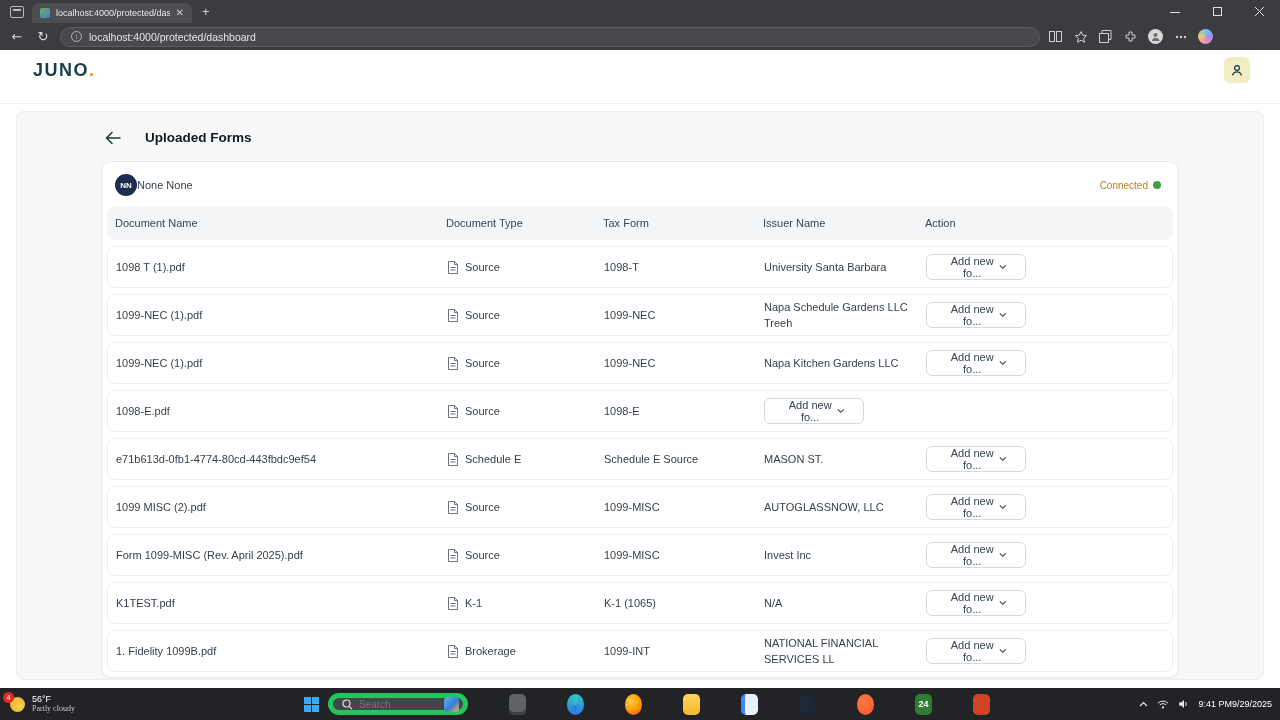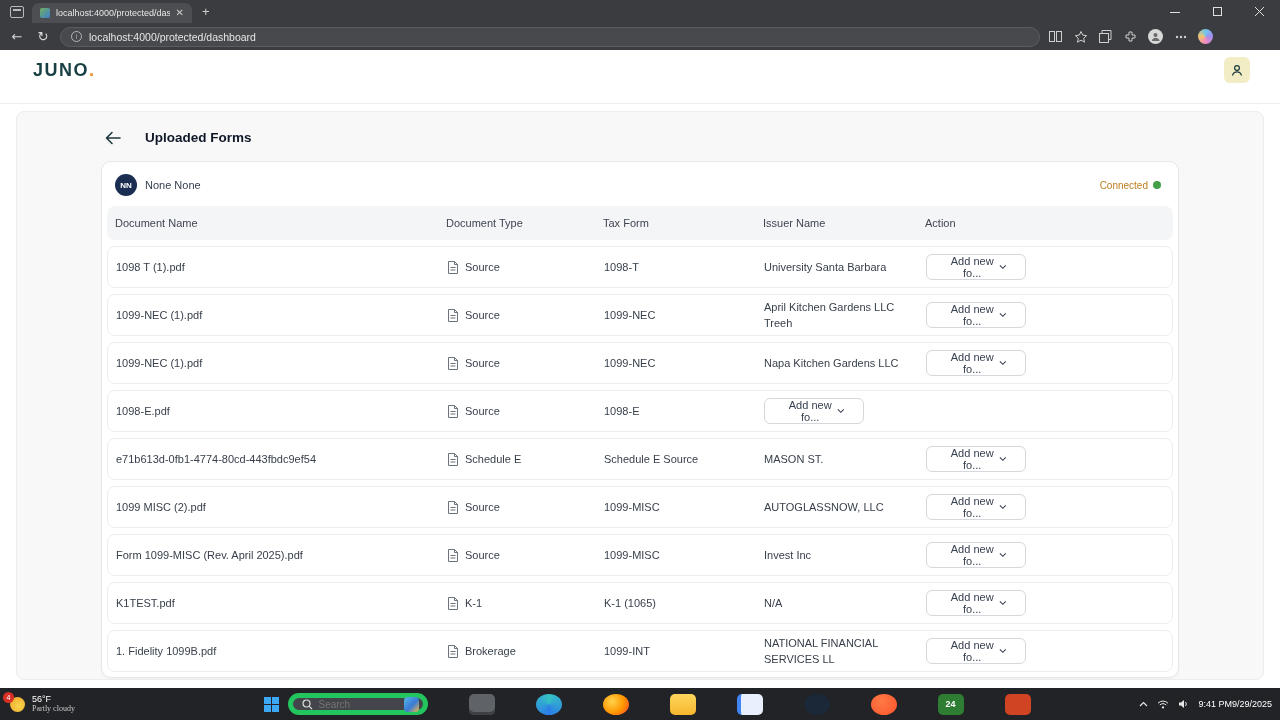--- a/index.html
+++ b/index.html
@@ -37,21 +37,21 @@
   .brand-dot { color:#ef8c21; }
   .user-btn { width:26px; height:26px; border-radius:6px; background:#f2edc4; border:none; display:flex; align-items:center; justify-content:center; cursor:pointer; }
 
   .content-panel { margin:7px 16px 8px; height:570px; background:#f8f8f8; border:1px solid #ededed; border-radius:8px; padding:16px 84px 0; overflow:hidden; }
   .title-row { display:flex; align-items:center; gap:24px; margin:2px 0 16px 4px; }
   .back-btn { background:none; border:none; cursor:pointer; display:flex; align-items:center; }
   .page-title { font-size:13.5px; font-weight:bold; color:#101828; }
 
   .card { background:#fff; border:1px solid #e8e8e8; border-radius:10px; padding:5px; box-shadow:0 1px 2px rgba(0,0,0,.04); }
   .card-head { display:flex; align-items:center; justify-content:space-between; padding:7px 8px; }
-  .acct { display:flex; align-items:center; gap:8px; }
+  .acct { display:flex; align-items:center; }
   .acct-avatar { width:22px; height:22px; border-radius:50%; background:#1c2d52; color:#fff; font-size:8px; font-weight:bold; display:flex; align-items:center; justify-content:center; }
   .acct-name { font-size:11px; color:#374151; }
   .conn { display:flex; align-items:center; gap:5px; padding-right:4px; }
   .conn-label { font-size:10px; color:#bd7d1e; }
   .conn-dot { width:8px; height:8px; border-radius:50%; background:#43a047; }
 
   .thead { display:flex; align-items:center; background:#f4f5f6; border-radius:8px; height:34px; margin-top:3px; font-size:11px; font-weight:500; color:#3f4652; }
   .trow { display:flex; align-items:center; min-height:42px; background:#fff; border:1px solid #ececec; border-radius:8px; margin-top:6px; font-size:11px; color:#363f4a; }
   .cell { padding-left:8px; flex:none; }
   .c-name { width:331px; }
@@ -71,21 +71,21 @@
   .weather-temp { color:#fff; font-size:9px; }
   .weather-cond { color:#c9c9c9; font-size:8px;font-family:Liberation Serif, serif; }
 
   .task-center { display:flex; align-items:center; gap:9px; }
   .win-logo { width:15px; height:15px; display:grid; grid-template-columns:7px 7px; grid-template-rows:7px 7px; gap:1px; cursor:pointer; }
   .win-logo span { background:#3da8f5; }
   .search-pill { width:140px; height:22px; background:#43454a; border:5px solid #22c55e; border-radius:11px; display:flex; align-items:center; padding:0 4px 0 9px; gap:6px; cursor:pointer; }
   .search-pill input { background:transparent; border:none; outline:none; color:#ddd; font-size:10px; width:78px; font-family:"Liberation Sans",sans-serif; }
   .search-art { width:15px; height:15px; border-radius:4px; margin-left:auto; background:linear-gradient(135deg,#57b8e8,#3a7bd5 55%,#f2b84b); }
   .apps { display:flex; align-items:center; gap:9px; }
-  .app-icon { width:26px; height:21px; border-radius:5px; cursor:pointer; display:flex; align-items:center; justify-content:center; color:#fff; font-size:9px; font-weight:bold;margin-left:32px; }
+  .app-icon { width:17px; height:21px; border-radius:5px; cursor:pointer; display:flex; align-items:center; justify-content:center; color:#fff; font-size:9px; font-weight:bold;margin-left:32px; }
   .app-media { background:#5f6368; box-shadow:inset 0 -3px 0 #3c4043; }
   .app-edge { border-radius:50%; background:conic-gradient(#35c2c2,#2b7de9,#35c2c2); }
   .app-firefox { border-radius:50%; background:radial-gradient(circle at 35% 35%,#ffd24a,#ff9500 55%,#ff3b30); }
   .app-file-explorer { background:linear-gradient(#ffd65c,#f5b72e); }
   .app-notepad { background:#e8f0fe; border-left:4px solid #4285f4; }
   .app-steam { border-radius:50%; background:#1b2838; }
   .app-brave { border-radius:50%; background:radial-gradient(circle at 40% 35%,#ff7a45,#fb542b); }
   .app-badge-24 { background:#2e7d32; }
   .app-powerpoint { background:#d04423; }
 
@@ -245,21 +245,21 @@
       <span class="doc-icon">
         <svg width="12" height="13" viewBox="0 0 12 13">
                     <path d="M1.5 0.5h6l3 3v9h-9z" fill="none" stroke="#6b7280"></path>
                     <path d="M7.5 0.5v3h3" fill="none" stroke="#6b7280"></path>
                     <path d="M3.5 6.5h5M3.5 9h5" stroke="#6b7280"></path>
                   </svg>
       </span>
       <span>Source</span>
     </div>
     <div class="cell c-tax">1099-NEC</div>
-    <div class="cell c-issuer">April Kitchen Gardens LLC Treeh</div>
+    <div class="cell c-issuer">Napa Schedule Gardens LLC Treeh</div>
     <div class="cell c-action">
       <button class="dropdown">
         <span>Add new fo...</span>
         <svg width="9" height="6" viewBox="0 0 9 6">
                     <path d="M1 1l3.5 3.5L8 1" fill="none" stroke="#374151" stroke-width="1.3"></path>
                   </svg>
       </button>
     </div>
   </div>
 

